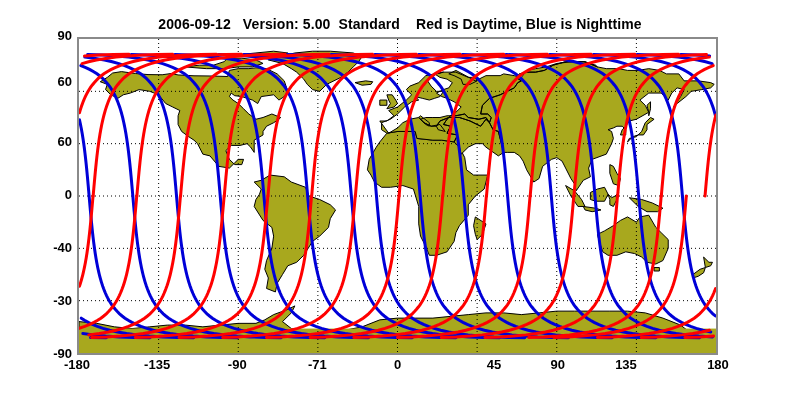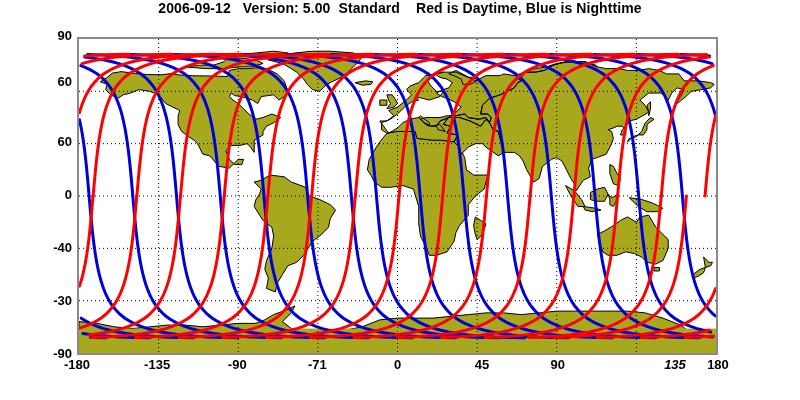--- a/index.html
+++ b/index.html
@@ -3,21 +3,21 @@
 <meta charset="utf-8">
 <style>
   html,body{margin:0;padding:0;}
   body{
     width:800px;height:400px;background:#ffffff;overflow:hidden;
     font-family:"Liberation Sans",sans-serif;
   }
   #page{position:relative;width:800px;height:400px;}
 
   .title{
-    position:absolute;left:0;top:0;width:800px;text-align:center;
+    position:absolute;left:0;top:16px;width:800px;text-align:center;
     font-size:14px;font-weight:bold;color:#000;letter-spacing:0.1px;
     white-space:pre;
   }
 
   
   #plot{
     position:absolute;left:77px;top:37px;width:641px;height:318px;
     border:2px solid #8a8a8a;box-sizing:border-box;background:#ffffff;
     overflow:hidden;
   }
@@ -155,19 +155,19 @@
       <div class="ylab" style="top: 240px;">-40</div>
       <div class="ylab" style="top: 293px;">-30</div>
       <div class="ylab" style="top: 346px;">-90</div>
     </div>
   <div class="xlabwrap">
       <div class="xlab" style="left: 77px;">-180</div>
       <div class="xlab" style="left: 157.125px;">-135</div>
       <div class="xlab" style="left: 237.25px;">-90</div>
       <div class="xlab" style="left: 317.375px;">-71</div>
       <div class="xlab" style="left: 397.5px;">0</div>
-      <div class="xlab" style="left: 482px;">45</div>
+      <div class="xlab" style="left: 494px;">45</div>
       <div class="xlab" style="left: 557.75px;">90</div>
-      <div class="xlab" style="left: 675px; font-style: italic;">135</div>
+      <div class="xlab" style="left: 626px;">135</div>
       <div class="xlab" style="left: 718px;">180</div>
     </div>
 
 </div>
 
 </body></html>

